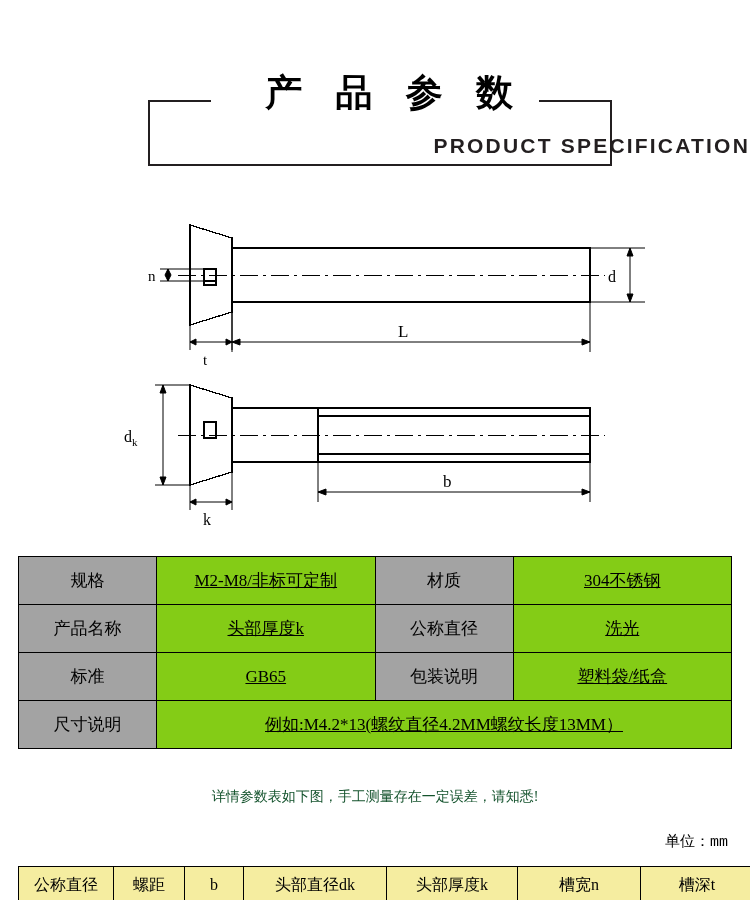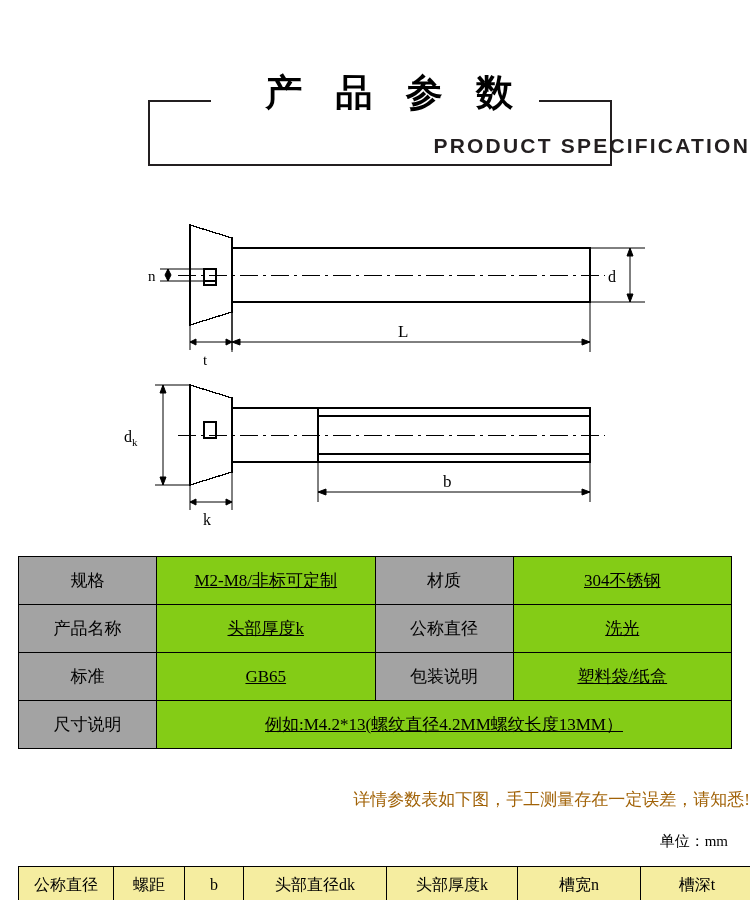--- a/index.html
+++ b/index.html
@@ -72,30 +72,30 @@
     width:135px;
   }
   .spec-table td.val{
     background:#84cc16;
     text-decoration:underline;
   }
   
   .note{
     position:absolute;
     left:0;right:0;top:788px;
-    text-align:right;
-    color:#a16207;
-    font-size:17px;
+    text-align:center;
+    color:#14532d;
+    font-size:14px;
     font-family:"Liberation Serif", serif;
   }
   .unit{
     position:absolute;
     right:22px;top:832px;
     font-size:15px;
-    font-family:Liberation Serif, serif;
+    font-family:Liberation Mono, monospace;
     color:#000;
   }
   
   .dim-table{
     position:absolute;
     left:18px;top:866px;
     width:714px;
     border-collapse:collapse;
     table-layout:fixed;
   }

